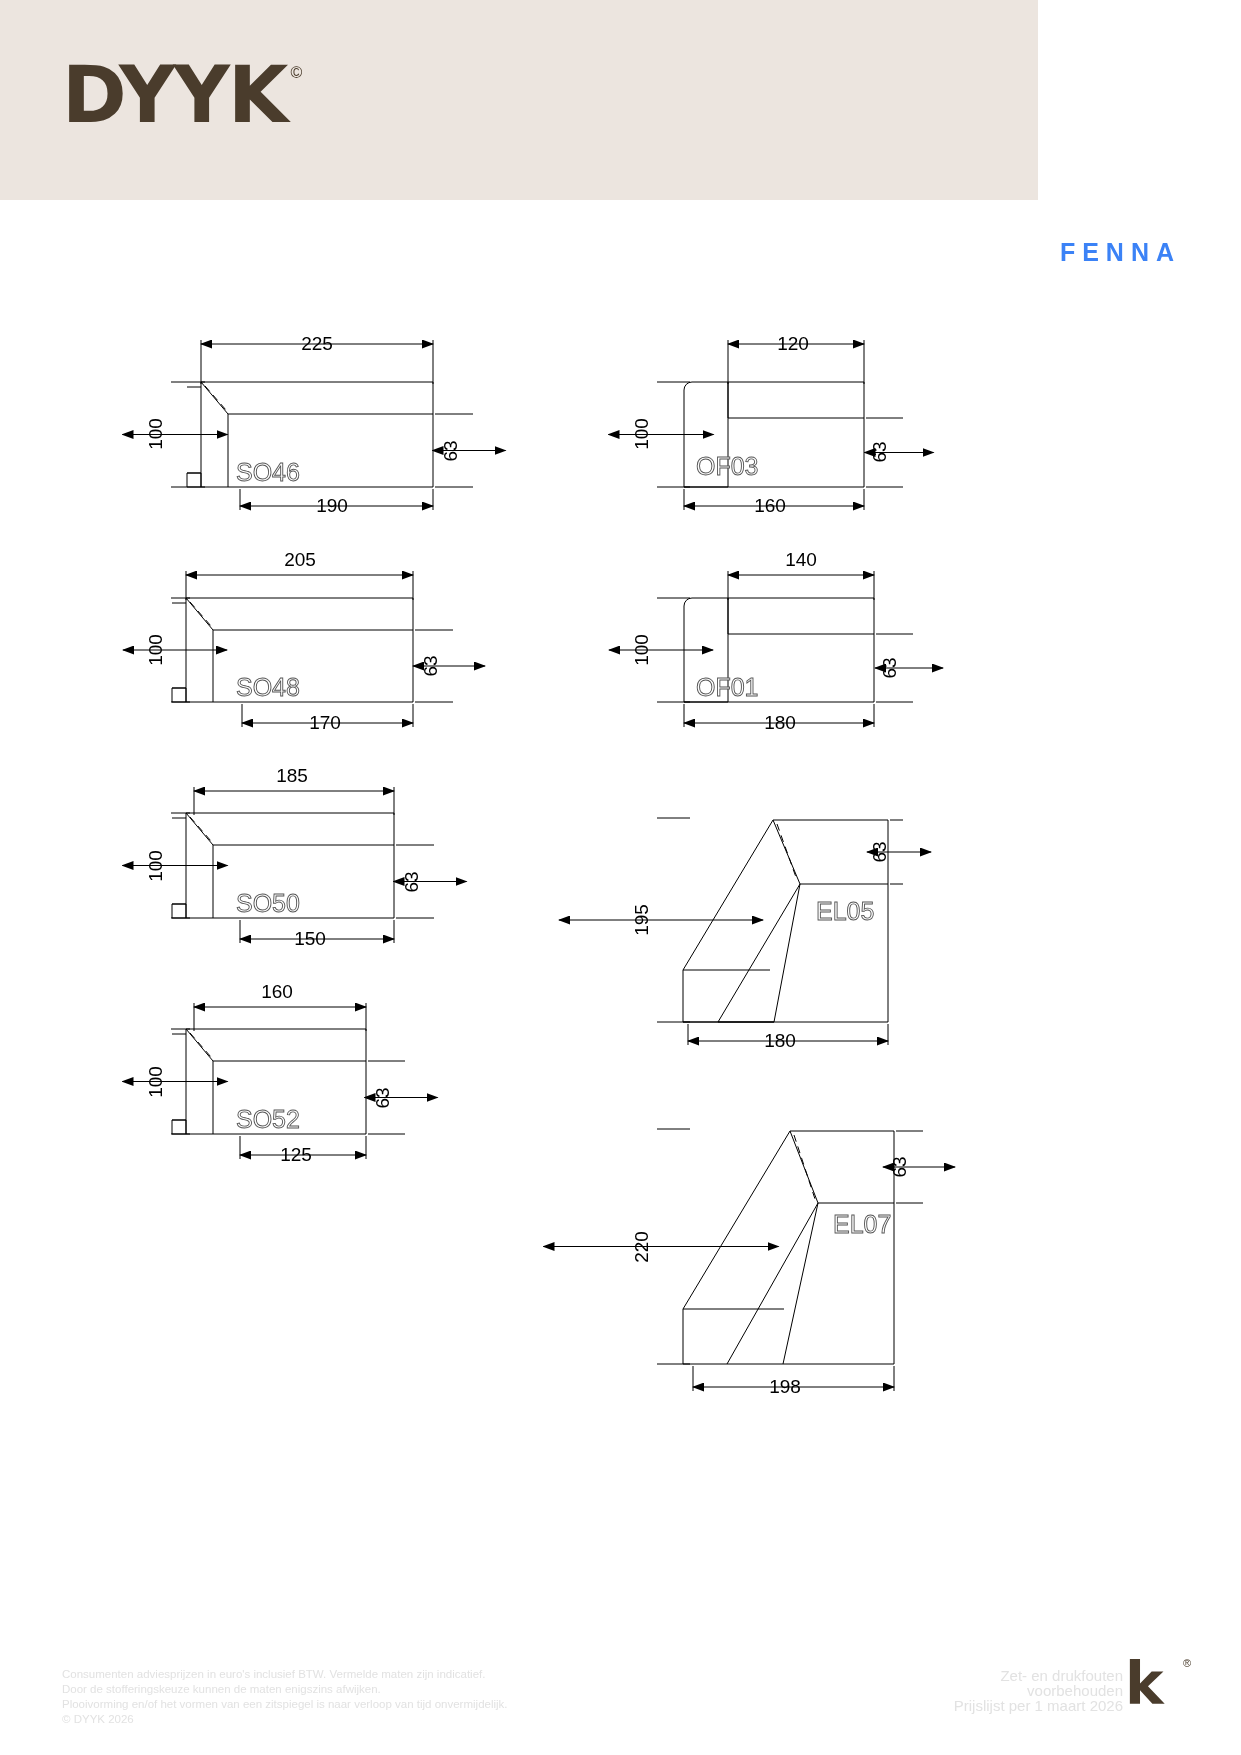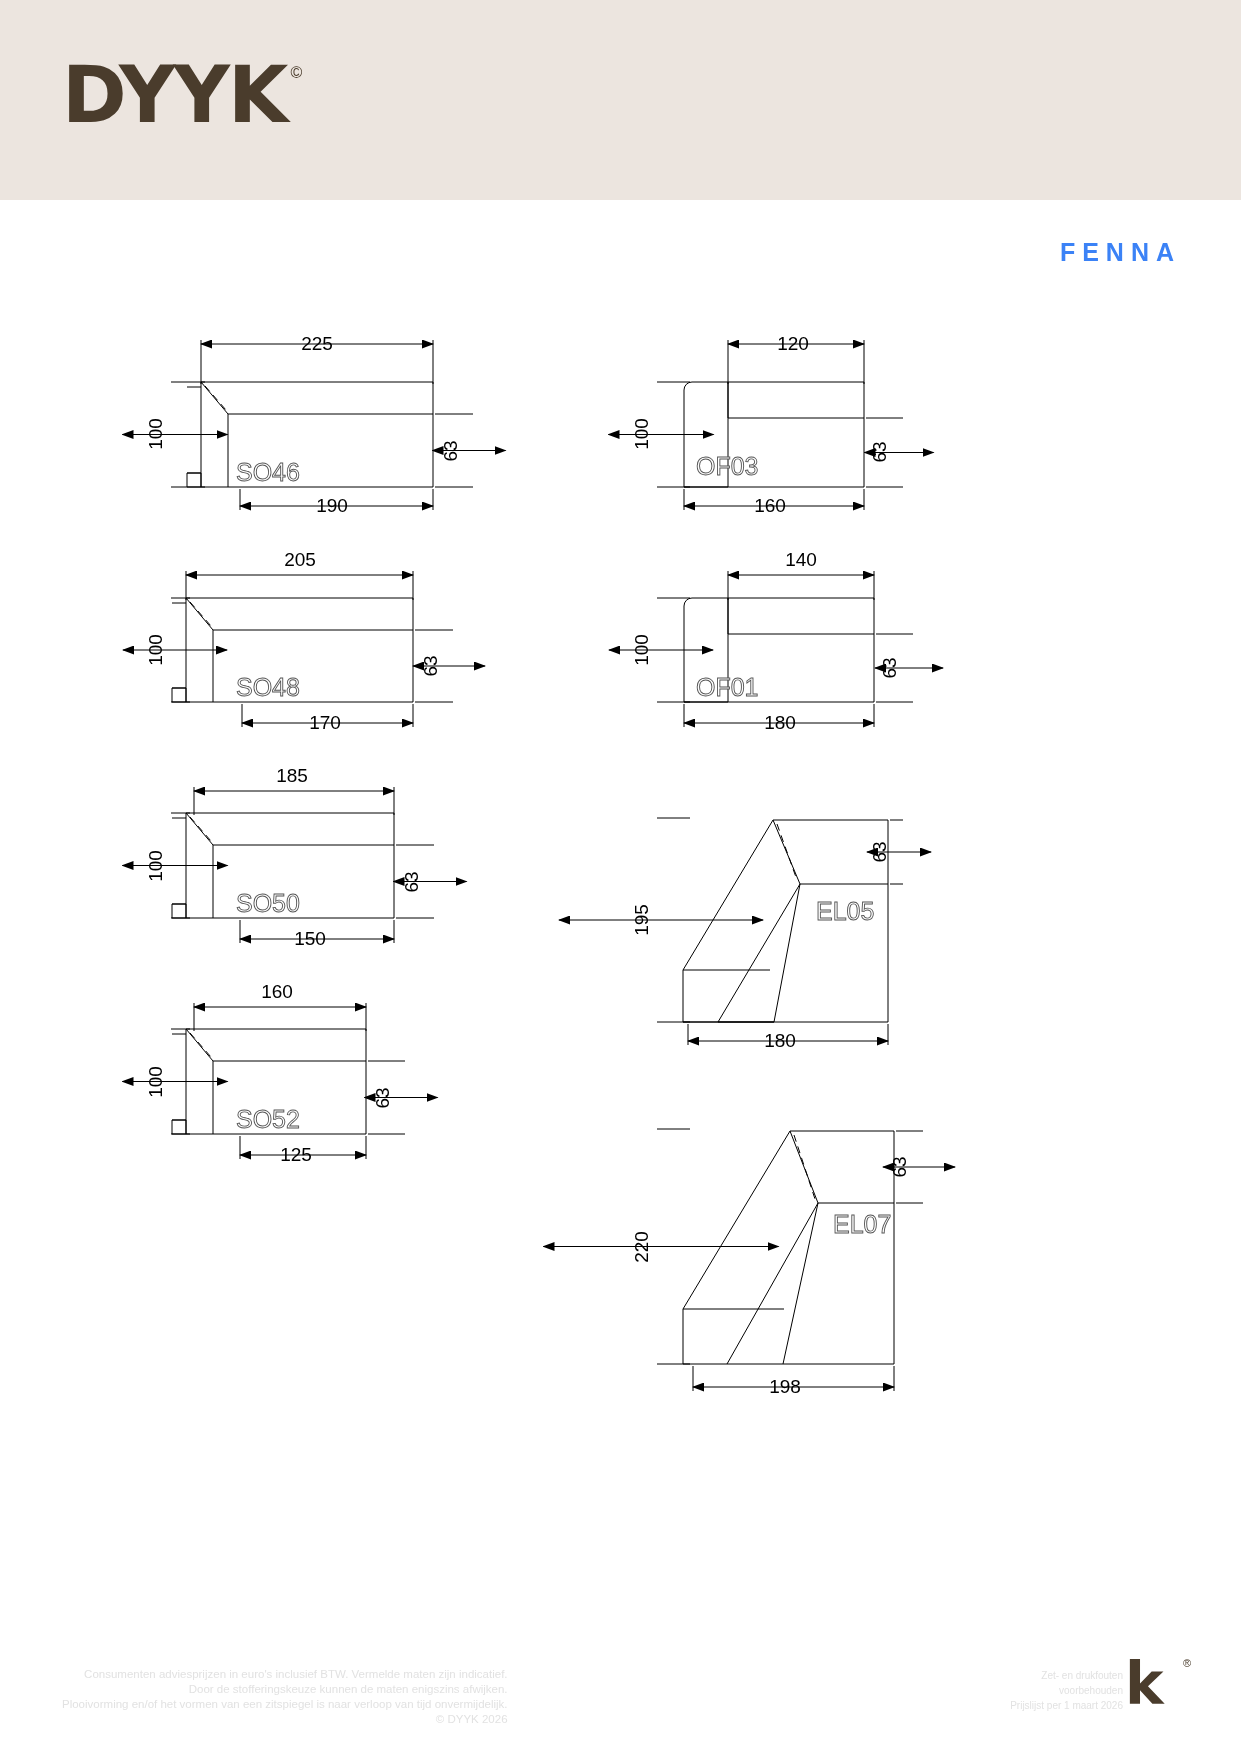--- a/index.html
+++ b/index.html
@@ -7,21 +7,21 @@
     width: 1241px; height: 1755px;
     background: #ffffff;
     font-family: "Liberation Sans", sans-serif;
     overflow: hidden;
   }
   .page { position: relative; width: 1241px; height: 1755px; background: #fff; }
 
   
   .header {
     position: absolute; left: 0; top: 0;
-    width: 1241px; height: 200px;
+    width: 1038px; height: 200px;
     background: #ece5df;
   }
   .logo-wrap {
     position: absolute; left: 62px; top: 56px;
     display: flex; align-items: flex-start;
   }
   .logo-text {
     font-family: "DejaVu Sans", sans-serif;
     font-size: 78px; font-weight: 700;
     color: #4a3c2c; letter-spacing: -2px; line-height: 1;
@@ -41,25 +41,24 @@
 
   
   .drawings { position: absolute; left: 0; top: 0; width: 1241px; height: 1479px; }
   .drawings svg { display: block; }
 
   
   .footer-left {
     position: absolute; left: 62px; top: 1667px;
     font-size: 11.5px; line-height: 15px; color: #e2e2e2;
     white-space: pre-line;
-    text-align: right;
   }
   .footer-right {
     position: absolute; right: 118px; top: 1668px;
-    font-size: 10px; line-height: 15px; color: #e2e2e2;
+    font-size: 15px; line-height: 15px; color: #e2e2e2;
     text-align: right; white-space: pre-line;
   }
   .footer-mark {
     position: absolute; right: 52px; top: 1655px;
     width: 64px; height: 64px;
   }
   .mark-k {
     font-family: "DejaVu Sans", sans-serif;
     font-size: 58px; font-weight: 700; color: #4a3c2c;
     line-height: 1;

